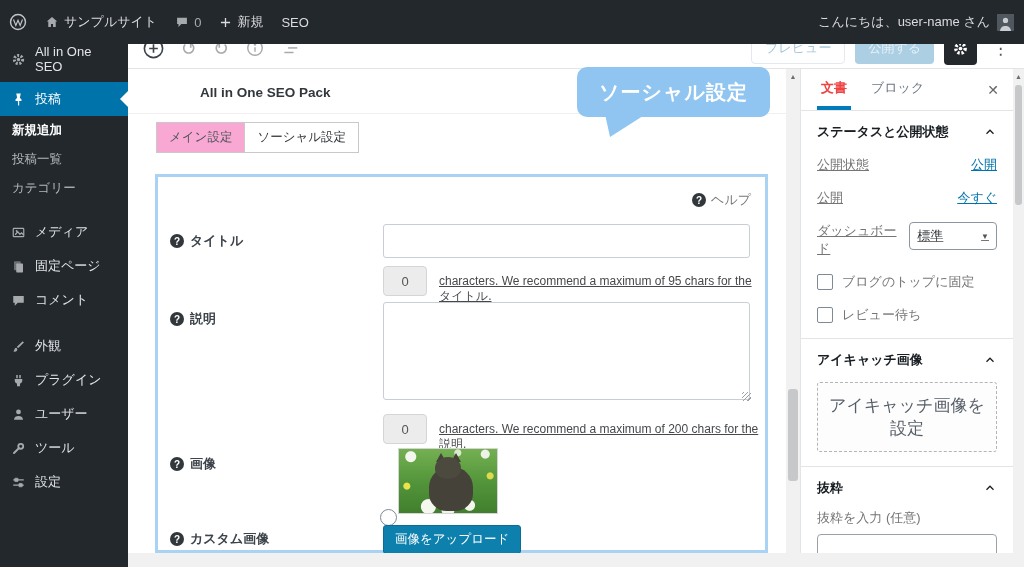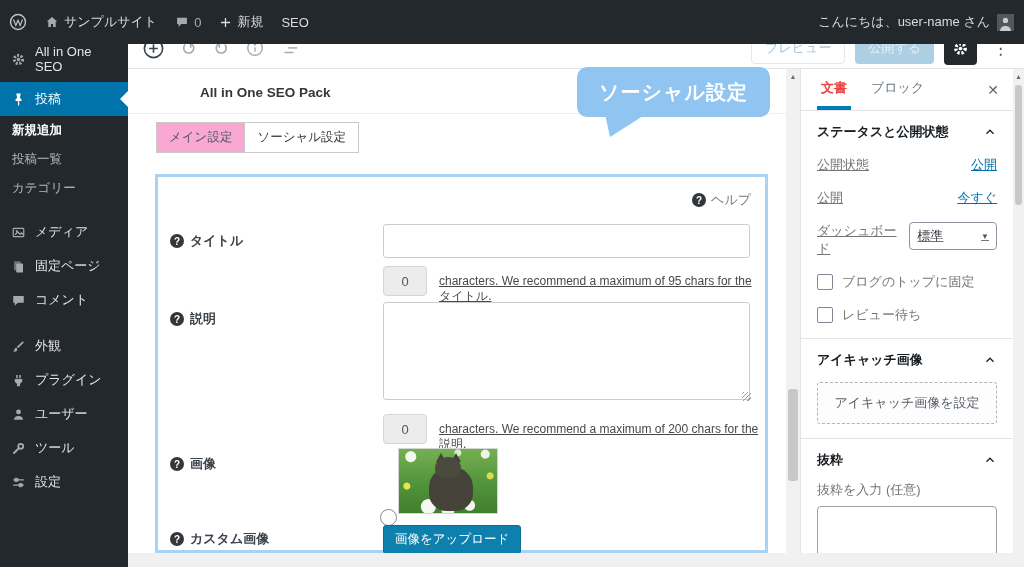--- a/index.html
+++ b/index.html
@@ -121,21 +121,21 @@
   .section-head { display:flex; align-items:center; justify-content:space-between; font-weight:bold; color:#191e23; cursor:pointer; }
   .chev { color:#191e23; }
   .ds-row { display:flex; align-items:flex-start; justify-content:space-between; margin-top:15px; color:#757575;text-decoration:underline; }
   .ds-link { color:#0073aa; text-decoration:underline; cursor:pointer; }
   .format-select { display:flex; align-items:center; justify-content:space-between; width:88px; height:28px;
     border:1px solid #8d96a0; border-radius:4px; padding:0 7px; color:#32373c; background:#fff; cursor:pointer; }
   .sel-arrow { font-size:8px; color:#555; }
   .check-row { display:flex; align-items:center; gap:9px; margin-top:15px; color:#757575; }
   .checkbox { width:16px; height:16px; border:1px solid #7e8993; border-radius:2px; background:#fff; flex:0 0 16px; cursor:pointer; }
   .dashed-btn { width:100%; margin-top:13px; background:#fdfdfd; border:1px dashed #b0b5ba; border-radius:3px;
-    padding:11px 6px; font-size:13px; color:#555d66; font-family:inherit; }
+    padding:11px 6px; font-size:17px; color:#555d66; font-family:inherit; }
   .excerpt-label { margin-top:12px; color:#757575; }
   .excerpt-area { position:relative; margin-top:7px; }
   .excerpt-textarea { width:100%; height:66px; border:1px solid #9aa1a8; border-radius:4px; resize:none; font-family:inherit; }
 </style>
 </head>
 <body>
 
 <div class="admin-bar">
   <span class="ab-item">
     <span>

